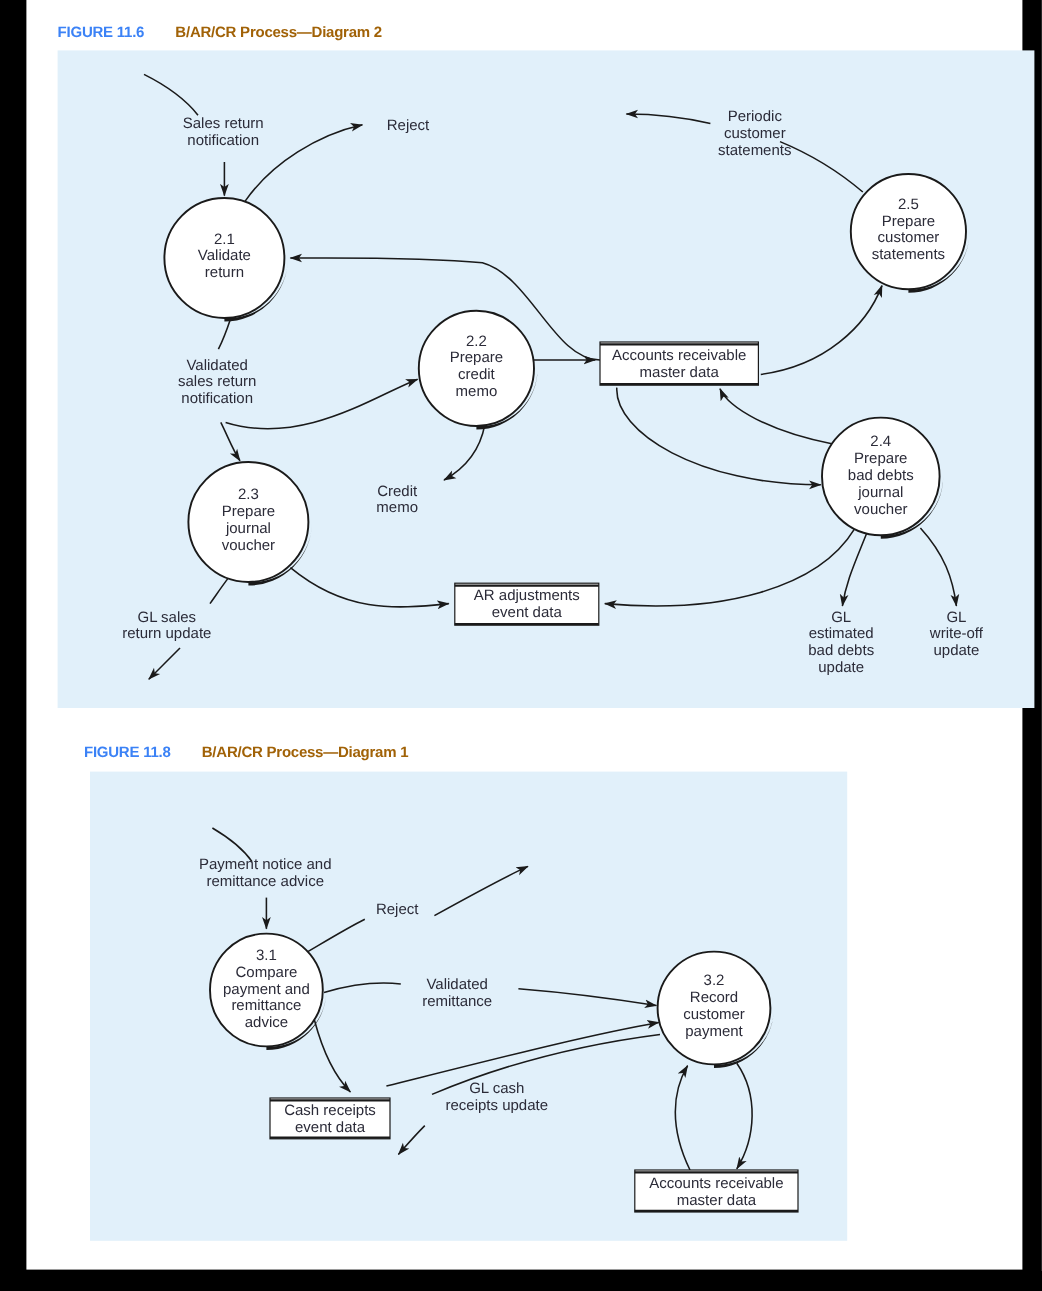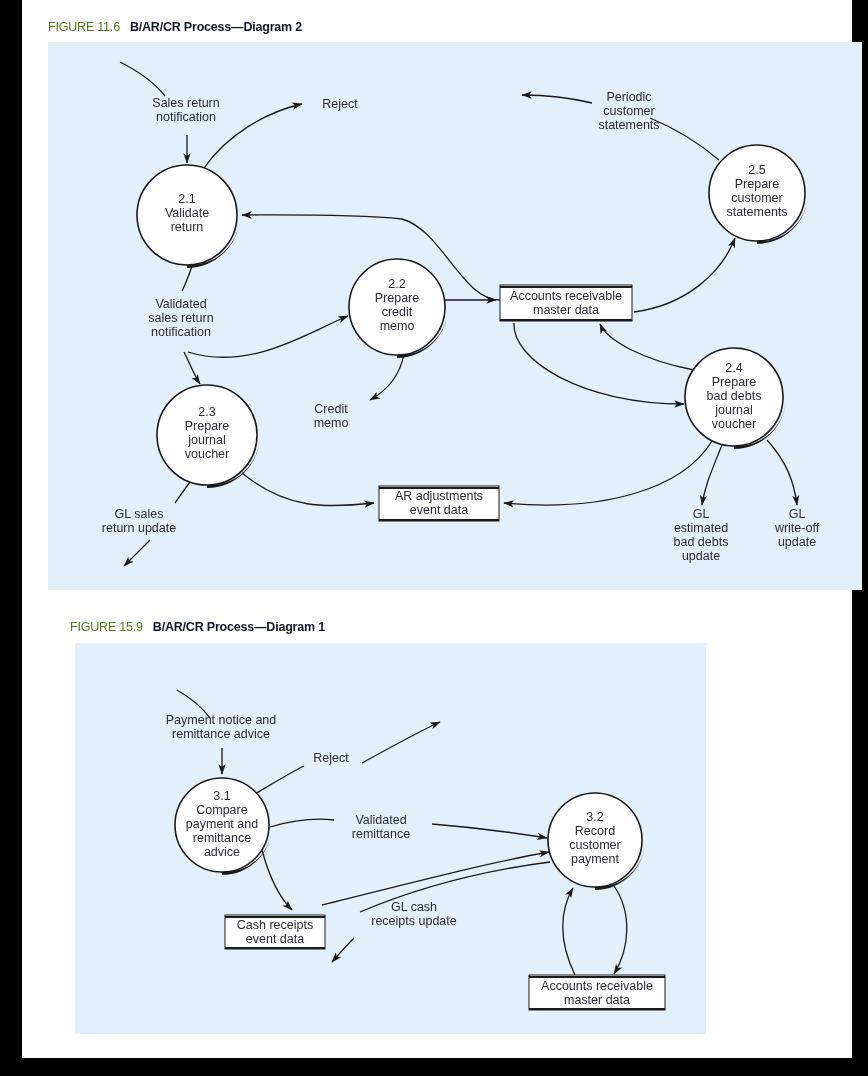--- a/index.html
+++ b/index.html
@@ -23,27 +23,27 @@
     background: #ffffff;
   }
   .fig-header {
     position: absolute;
     font-size: 12.5px;
     font-weight: bold;
     letter-spacing: -0.2px;
     white-space: nowrap;
   }
   .fig-num {
-    color: #4d7c0f;
-    font-weight: normal;
+    color: #3b82f6;
+    font-weight: bold;
   }
   .fig-title {
-    color: #0f172a;
+    color: #a16207;
     font-weight: bold;
-    margin-left: 10px;
+    margin-left: 26px;
   }
   .panel {
     position: absolute;
     background: #e1f0fa;
   }
   .dfd-svg {
     position: absolute;
     left: 0;
     top: 0;
     overflow: visible;
@@ -243,21 +243,21 @@
     </g>
 
     <g>
       <text class="flow-label" x="775" y="518">GL</text>
       <text class="flow-label" x="775" y="532">write-off</text>
       <text class="flow-label" x="775" y="546">update</text>
     </g>
   </svg>
 
   <div class="fig-header" style="left:48px; top:620px;">
-    <span class="fig-num">FIGURE 15.9</span><span class="fig-title">B/AR/CR Process—Diagram 1</span>
+    <span class="fig-num">FIGURE 11.8</span><span class="fig-title">B/AR/CR Process—Diagram 1</span>
   </div>
 
   <div class="panel" style="left:53px; top:643px; width:631px; height:391px;"></div>
 
   <svg class="dfd-svg" width="868" height="1076">
 
     <path class="flow" d="M155,690 C172,700 181,708 188,718"></path>
 
     <path class="flow" d="M200,748 L200,774" marker-end="url(#arw)"></path>
 

